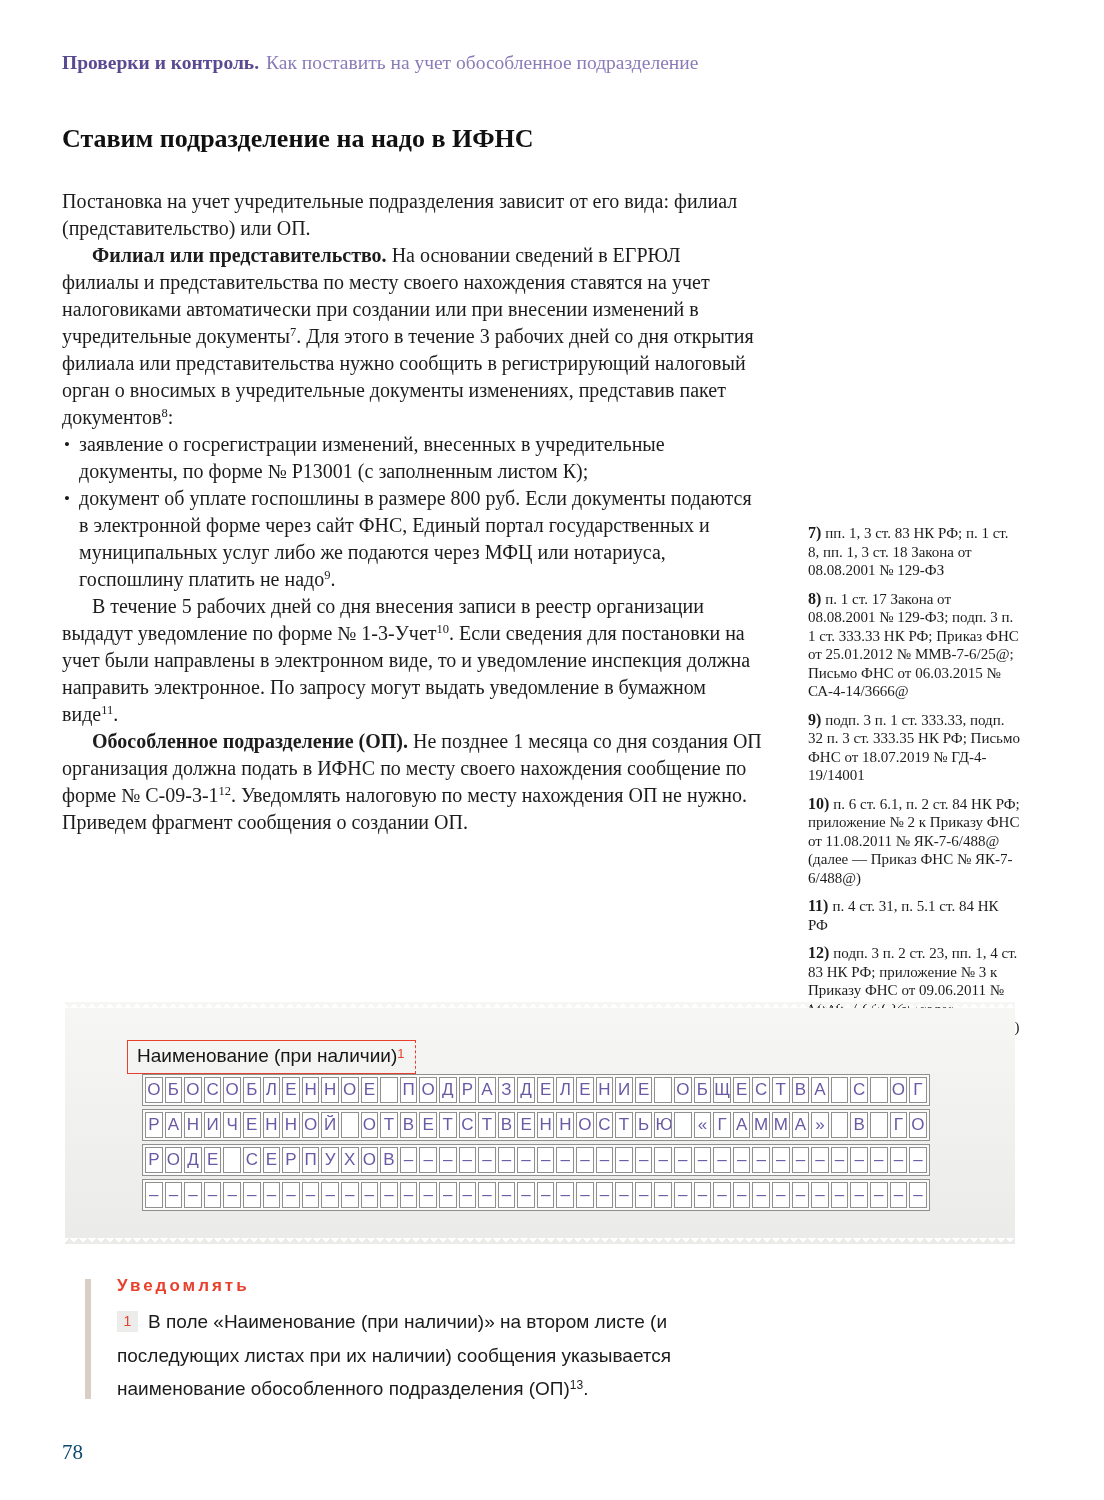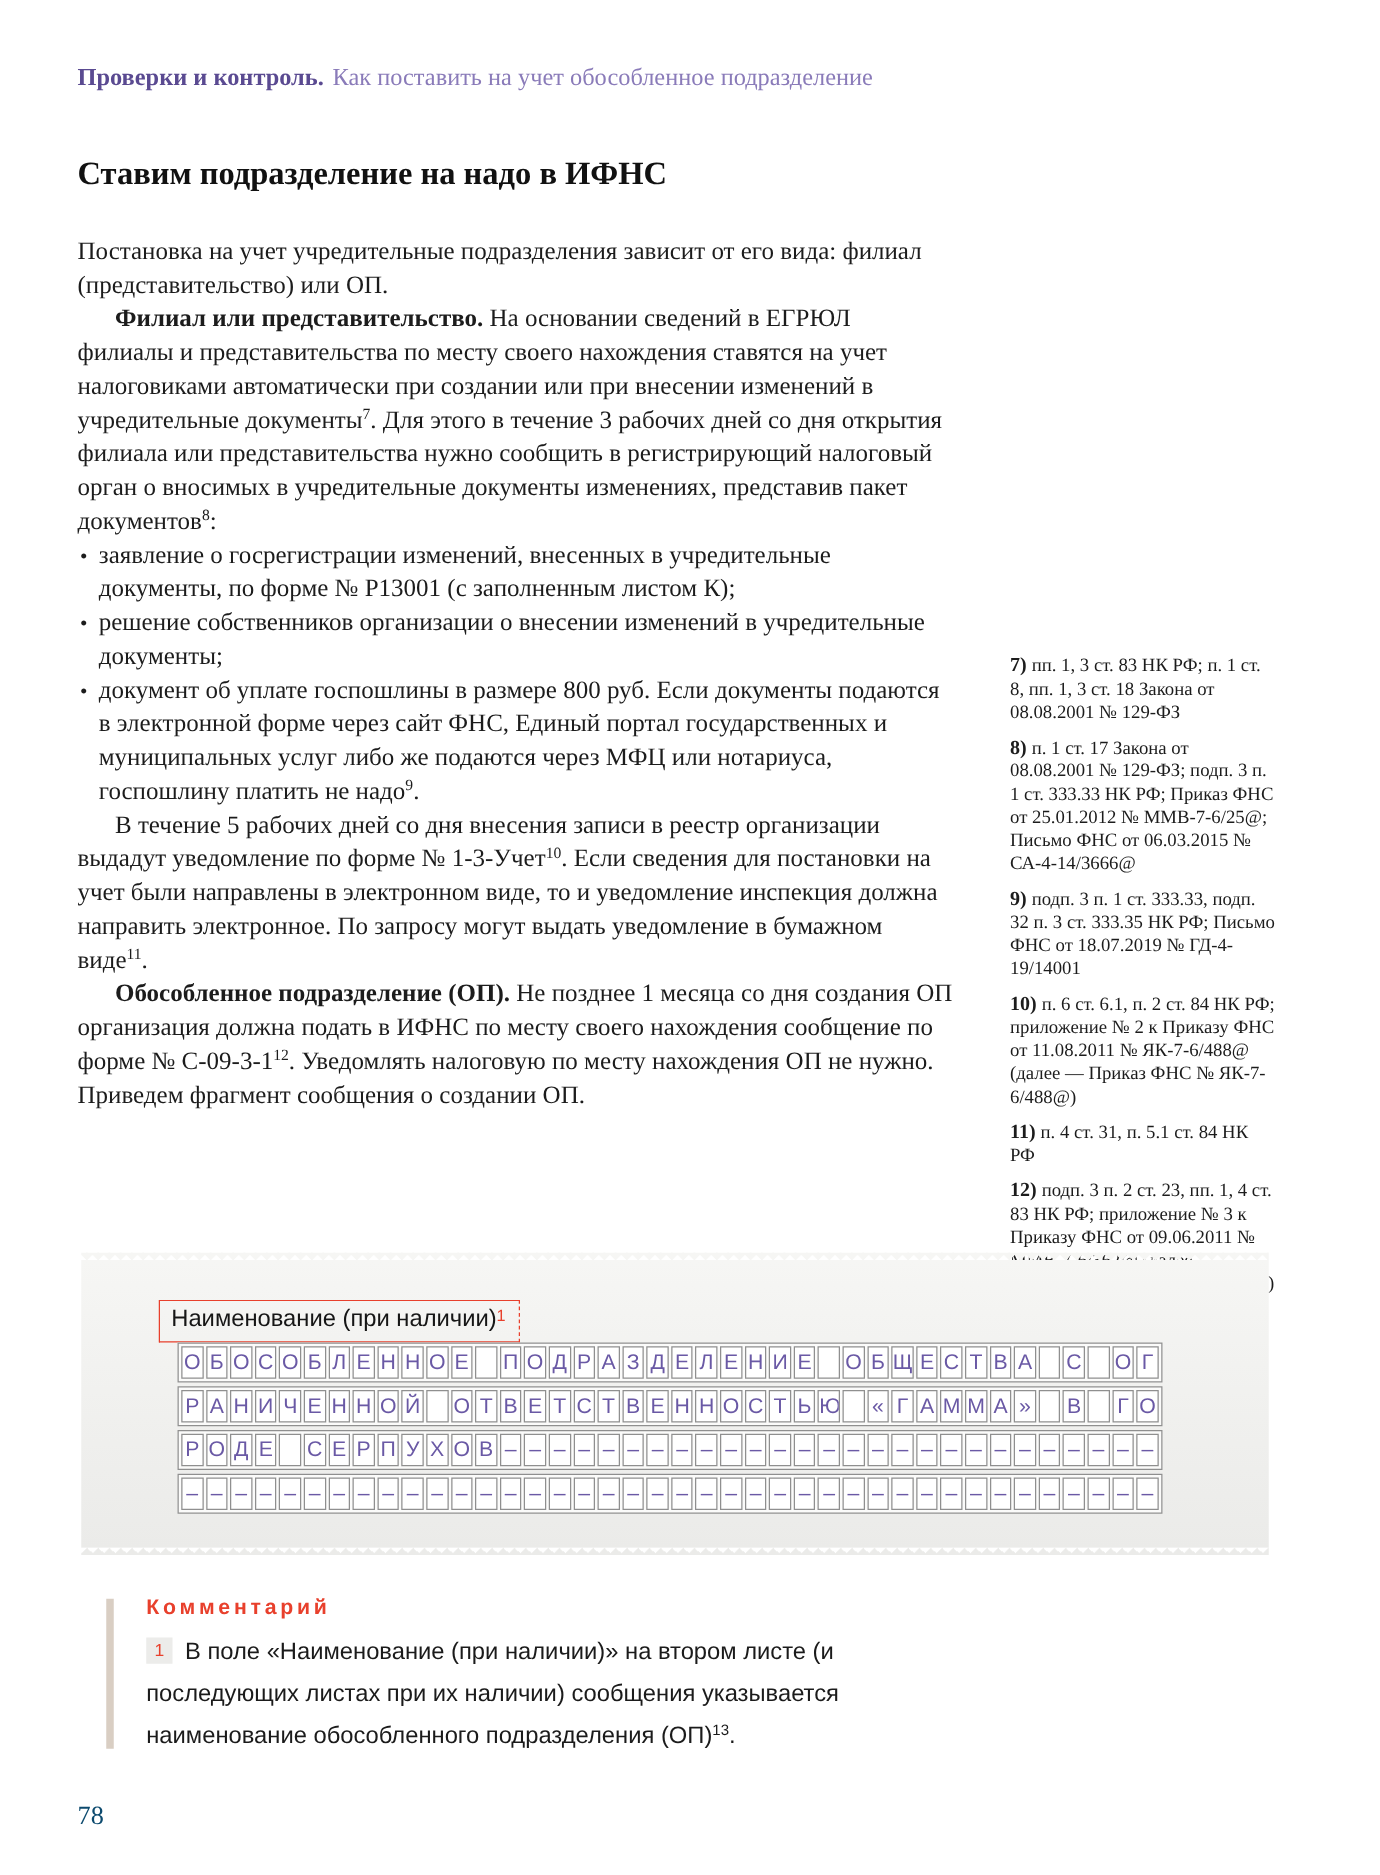--- a/index.html
+++ b/index.html
@@ -86,21 +86,20 @@
   <div class="kicker">
     <span class="kicker-strong">Проверки и контроль.</span><span class="kicker-light">Как поставить на учет обособленное подразделение</span>
   </div>
 
   <h1 class="title">Ставим подразделение на надо в ИФНС</h1>
 
   <div class="article" id="article">
       <div class="p"><span>Постановка на учет учредительные подразделения зависит от его вида: филиал (представительство) или ОП.</span></div>
       <div class="p indent"><b>Филиал или представительство. </b><span>На основании сведений в ЕГРЮЛ филиалы и представительства по месту своего нахождения ставятся на учет налоговиками автоматически при создании или при внесении изменений в учредительные документы</span><sup>7</sup><span>. Для этого в течение 3 рабочих дней со дня открытия филиала или представительства нужно сообщить в регистрирующий налоговый орган о вносимых в учредительные документы изменениях, представив пакет документов</span><sup>8</sup><span>:</span></div>
       <div class="p bullet"><span>заявление о госрегистрации изменений, внесенных в учредительные документы, по форме № Р13001 (с заполненным листом К);</span></div>
-      <div class="p bullet"><span>решение собственников организации о внесении изменений в учредительные документы;</span></div>
       <div class="p bullet"><span>документ об уплате госпошлины в размере 800 руб. Если документы подаются в электронной форме через сайт ФНС, Единый портал государственных и муниципальных услуг либо же подаются через МФЦ или нотариуса, госпошлину платить не надо</span><sup>9</sup><span>.</span></div>
       <div class="p indent"><span>В течение 5 рабочих дней со дня внесения записи в реестр организации выдадут уведомление по форме № 1-3-Учет</span><sup>10</sup><span>. Если сведения для постановки на учет были направлены в электронном виде, то и уведомление инспекция должна направить электронное. По запросу могут выдать уведомление в бумажном виде</span><sup>11</sup><span>.</span></div>
       <div class="p indent"><b>Обособленное подразделение (ОП). </b><span>Не позднее 1 месяца со дня создания ОП организация должна подать в ИФНС по месту своего нахождения сообщение по форме № С-09-3-1</span><sup>12</sup><span>. Уведомлять налоговую по месту нахождения ОП не нужно. Приведем фрагмент сообщения о создании ОП.</span></div>
     </div>
 
   <aside class="footnotes" id="footnotes">
       <div class="footnote"><b>7) </b>пп. 1, 3 ст. 83 НК РФ; п. 1 ст. 8, пп. 1, 3 ст. 18 Закона от 08.08.2001 № 129-ФЗ</div>
       <div class="footnote"><b>8) </b>п. 1 ст. 17 Закона от 08.08.2001 № 129-ФЗ; подп. 3 п. 1 ст. 333.33 НК РФ; Приказ ФНС от 25.01.2012 № ММВ-7-6/25@; Письмо ФНС от 06.03.2015 № СА-4-14/3666@</div>
       <div class="footnote"><b>9) </b>подп. 3 п. 1 ст. 333.33, подп. 32 п. 3 ст. 333.35 НК РФ; Письмо ФНС от 18.07.2019 № ГД-4-19/14001</div>
       <div class="footnote"><b>10) </b>п. 6 ст. 6.1, п. 2 ст. 84 НК РФ; приложение № 2 к Приказу ФНС от 11.08.2011 № ЯК-7-6/488@ (далее — Приказ ФНС № ЯК-7-6/488@)</div>
@@ -279,21 +278,21 @@
           <span class="cell">–</span>
           <span class="cell">–</span>
           <span class="cell">–</span>
         </div>
       </div>
     <div class="tear tear-bottom"></div>
   </section>
 
   <section class="comment">
     <div class="comment-bar"></div>
-    <div class="comment-heading">Комментарий</div>
+    <div class="comment-heading">Уведомлять</div>
     <div class="comment-body">
       <span class="comment-marker">1</span><span id="comment-text"><span>В поле «Наименование (при наличии)» на втором листе (и последующих листах при их наличии) сообщения указывается наименование обособленного подразделения (ОП)</span><sup>13</sup><span>.</span></span>
     </div>
   </section>
 
 
   <div class="page-number">78</div>
 
 </div>
 

